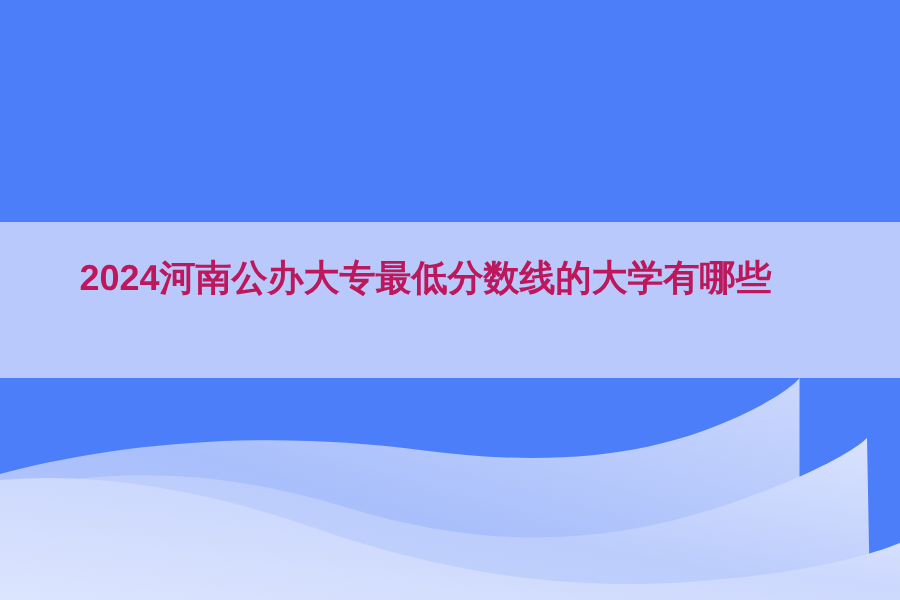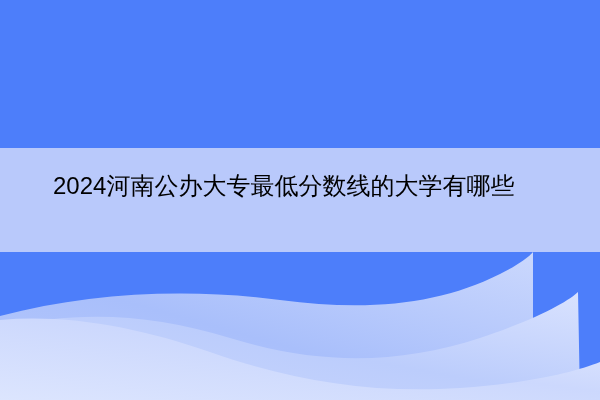--- a/index.html
+++ b/index.html
@@ -34,23 +34,23 @@
     height: 104px;
     background: #b9c9fb;
     box-sizing: border-box;
   }
   .title-text {
     position: absolute;
     left: 53px;
     top: 20px;
     width: 505px;
     margin: 0;
-    color: #000000;
+    color: #be185d;
     font-size: 24px;
-    font-weight: normal;
+    font-weight: bold;
     line-height: 36px;
     letter-spacing: 0px;
     word-break: break-all;
     font-family: "Liberation Sans", "DejaVu Sans", sans-serif;
   }
 
   
   .band-bottom {
     position: absolute;
     left: 0;

